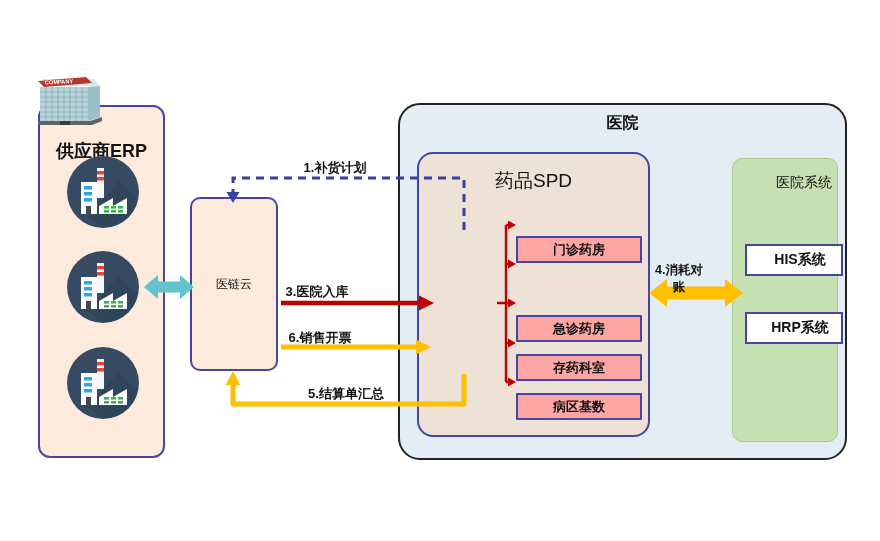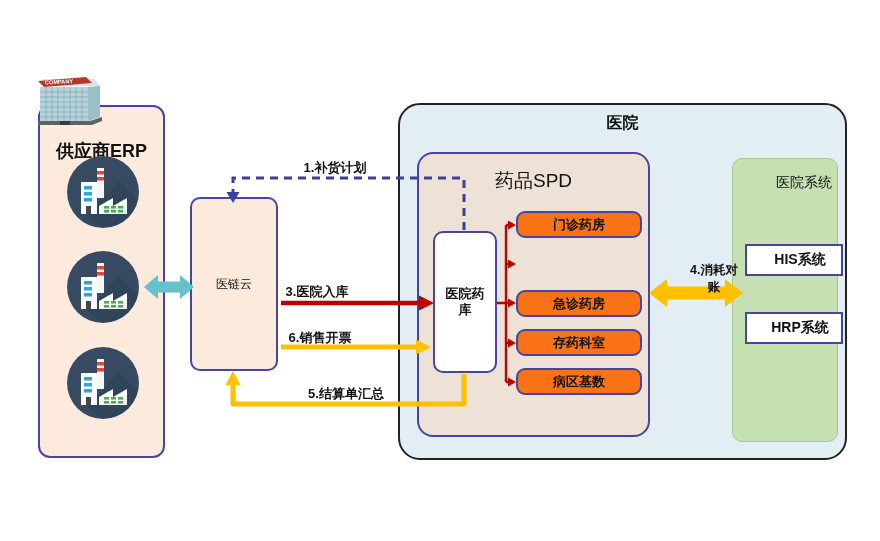--- a/index.html
+++ b/index.html
@@ -26,40 +26,40 @@
   .hospital-title{position:absolute;left:0;top:8px;width:100%;text-align:center;
     font-size:16px;font-weight:bold;}
   
   .spd{left:417px;top:152px;width:233px;height:285px;background:#EDE2D5;
     border:2px solid #4646A2;border-radius:16px;}
   .spd-title{position:absolute;left:0;top:14px;width:100%;text-align:center;
     font-size:19px;font-weight:normal;}
   .warehouse{left:433px;top:231px;width:64px;height:142px;background:#fff;
     border:2px solid #4646A2;border-radius:10px;display:flex;align-items:center;justify-content:center;text-align:center;}
   .warehouse span{display:block;width:46px;font-size:13px;font-weight:bold;line-height:1.25;}
-  .dept{left:516px;width:126px;height:27px;background:#f97316;border:2px solid #4646A2;
-    border-radius:9px;display:flex;align-items:center;justify-content:center;
-    font-size:13px;font-weight:bold;}
+  .dept{left:516px;width:126px;height:27px;background:#fca5a5;border:2px solid #4646A2;
+    border-radius:1px;display:flex;align-items:center;justify-content:center;
+    font-size:13px;font-weight:bold;margin-top:25px;}
   .d1{top:211px;} .d2{top:250px;} .d3{top:290px;} .d4{top:329px;} .d5{top:368px;}
   
   .hsys{left:732px;top:158px;width:106px;height:284px;background:#C7E0B3;
     border:1.5px solid #A9C98F;border-radius:10px;}
   .hsys-title{position:absolute;left:0;top:15px;width:100%;text-align:center;
     font-size:14px;font-weight:normal;margin-left:19px;}
   .sysbox{position:absolute;left:12px;width:82px;height:28px;background:#fff;
     border:2px solid #4646A2;border-radius:0;display:flex;align-items:center;justify-content:center;
     font-size:14px;font-weight:bold;padding-left:12px;}
   .s1{top:85px;} .s2{top:153px;}
   
   .flabel{position:absolute;font-size:13px;font-weight:bold;text-align:center;z-index:7;}
   .fl1{left:290px;top:159px;width:90px;}
   .fl3{left:272px;top:283px;width:90px;}
   .fl6{left:275px;top:329px;width:90px;}
   .fl5{left:296px;top:385px;width:100px;}
-  .fl4{left:650px;top:262px;width:58px;font-size:12.5px;padding-left:35px;}
+  .fl4{left:650px;top:262px;width:58px;font-size:12.5px;}
   
   #arrows{position:absolute;left:0;top:0;z-index:6;pointer-events:none;}
 </style>
 </head>
 <body>
 
 <div id="canvas">
 
   <div class="box supplier">
     <div class="supplier-title">供应商ERP</div>
@@ -161,23 +161,20 @@
   </div>
 
   <div class="box hospital">
     <div class="hospital-title">医院</div>
   </div>
 
   <div class="box spd">
     <div class="spd-title">药品SPD</div>
   </div>
 
-  <div class="box warehouse">
-    <span>医院药库</span>
-  </div>
 
   <div class="box dept d1">门诊药房</div>
   <div class="box dept d3">急诊药房</div>
   <div class="box dept d4">存药科室</div>
   <div class="box dept d5">病区基数</div>
 
   <div class="box hsys">
     <div class="hsys-title">医院系统</div>
     <div class="sysbox s1">HIS系统</div>
     <div class="sysbox s2">HRP系统</div>

